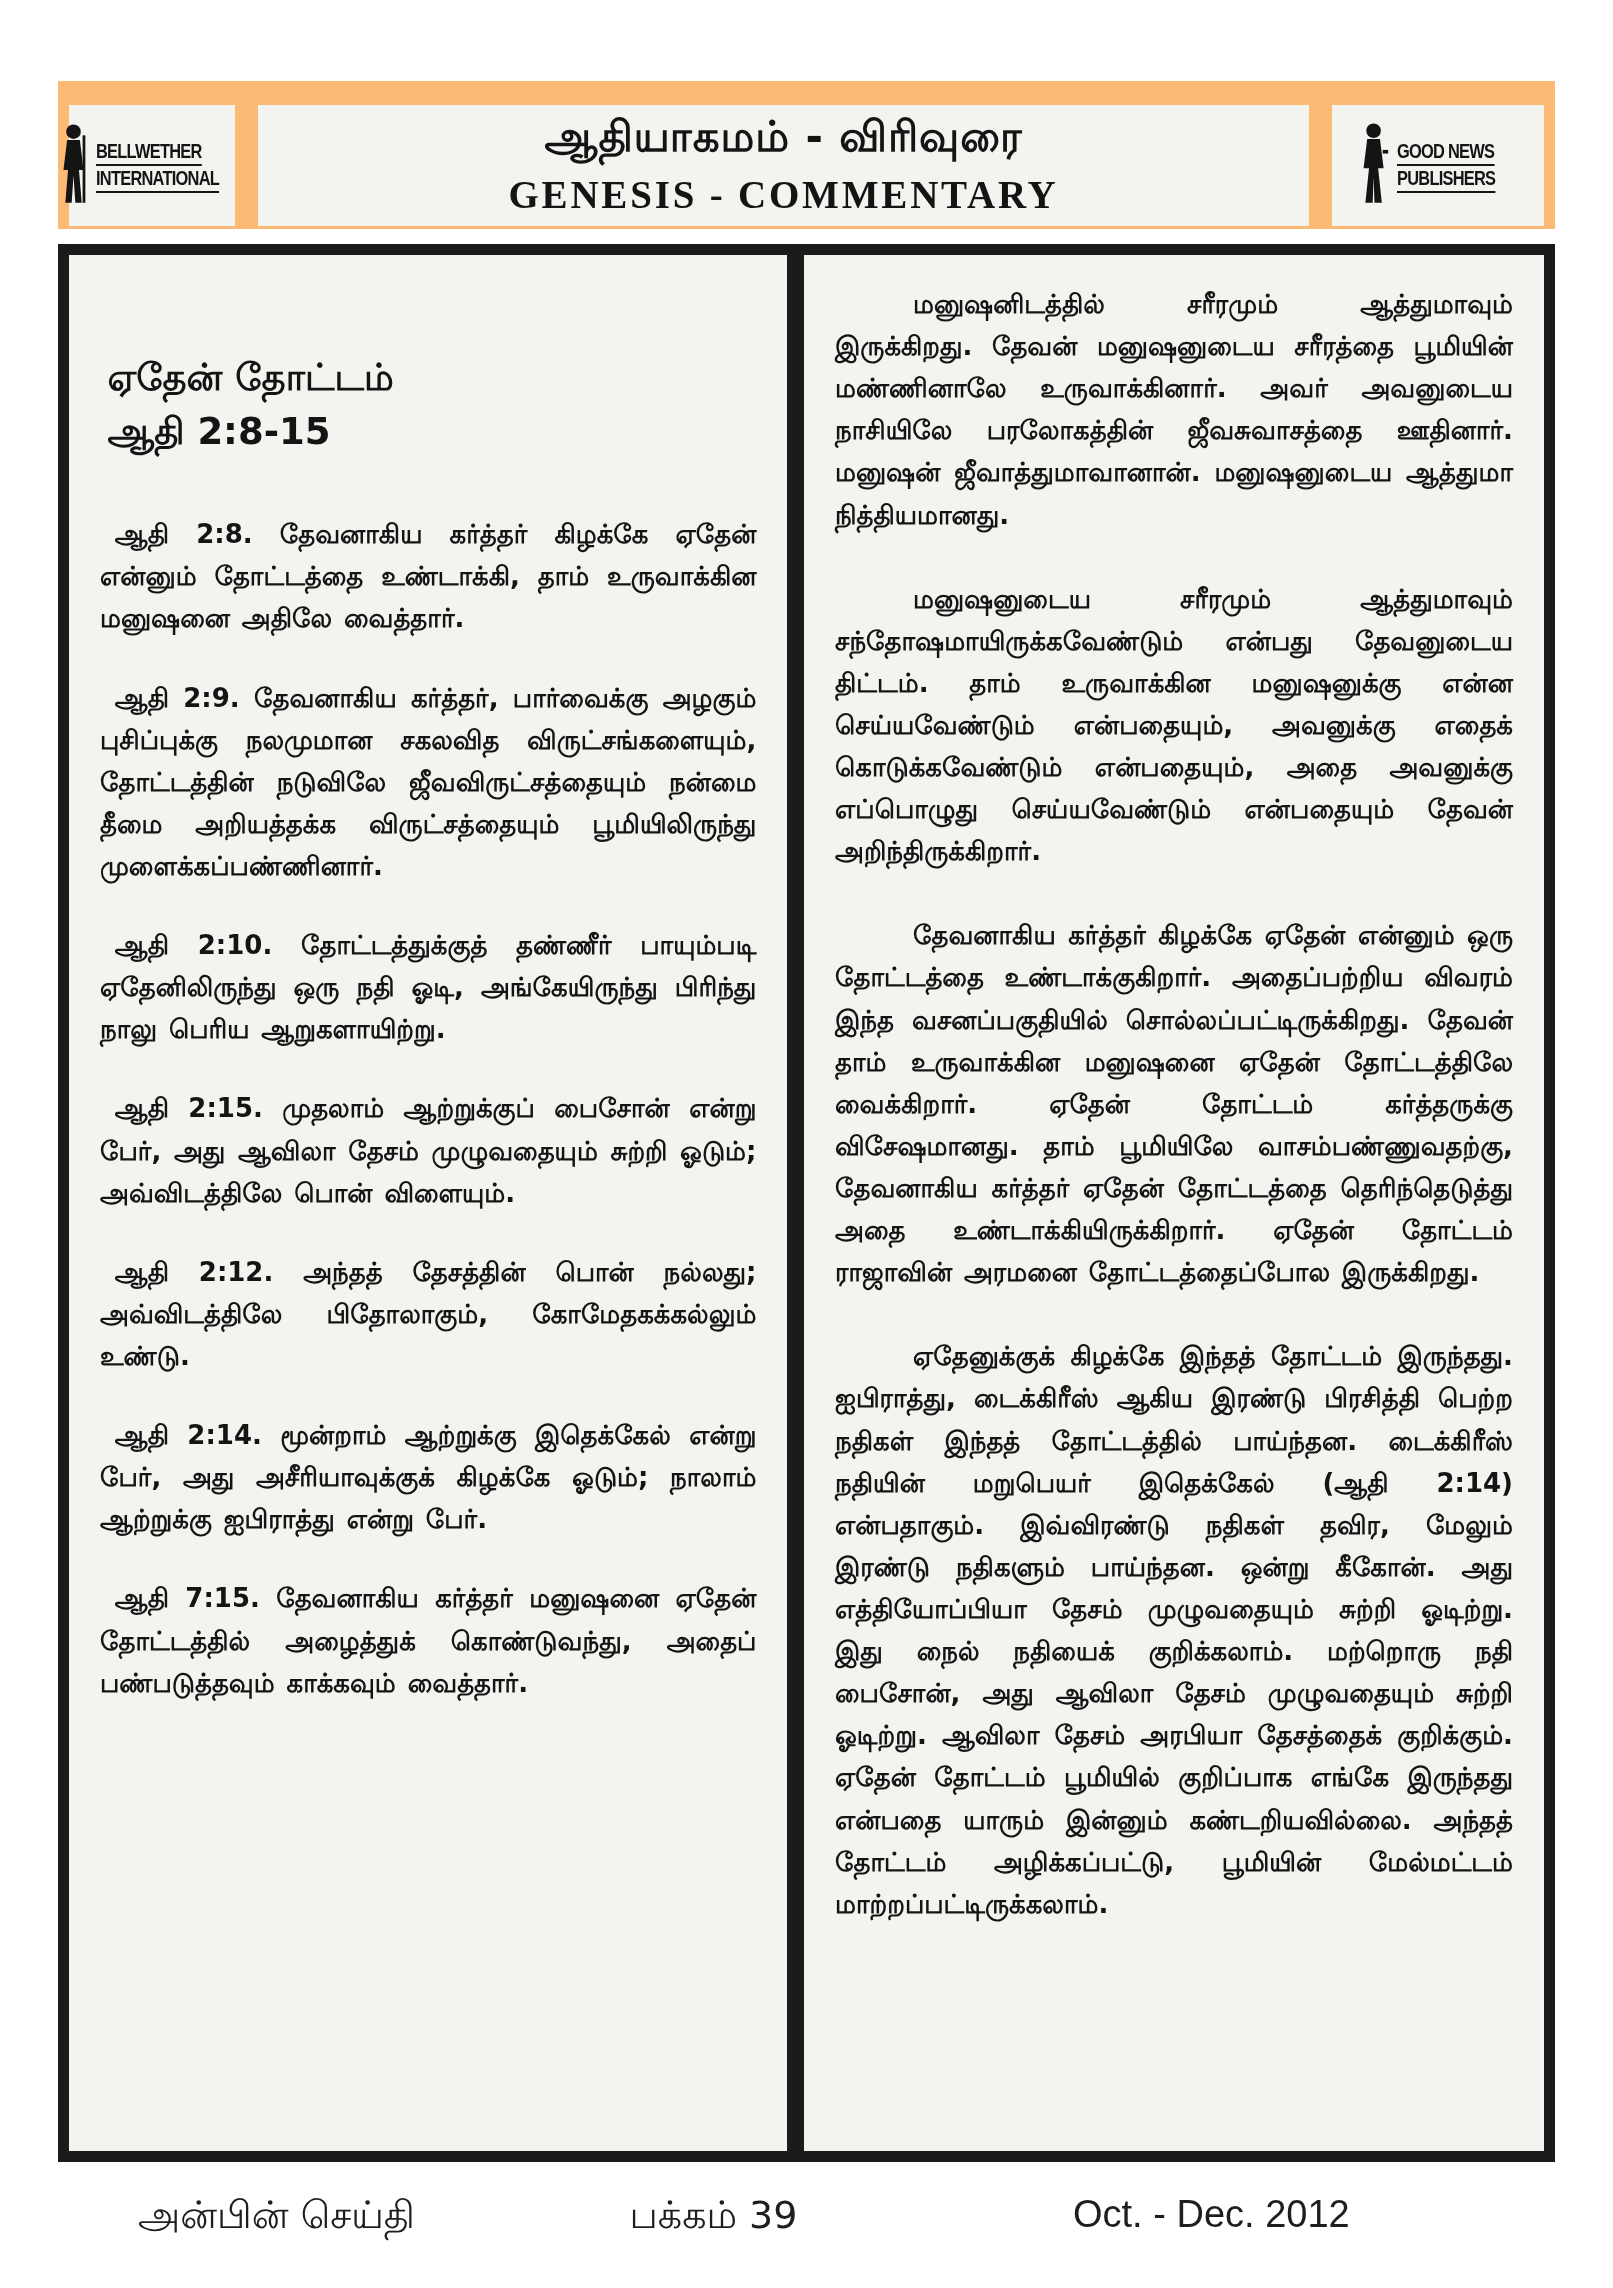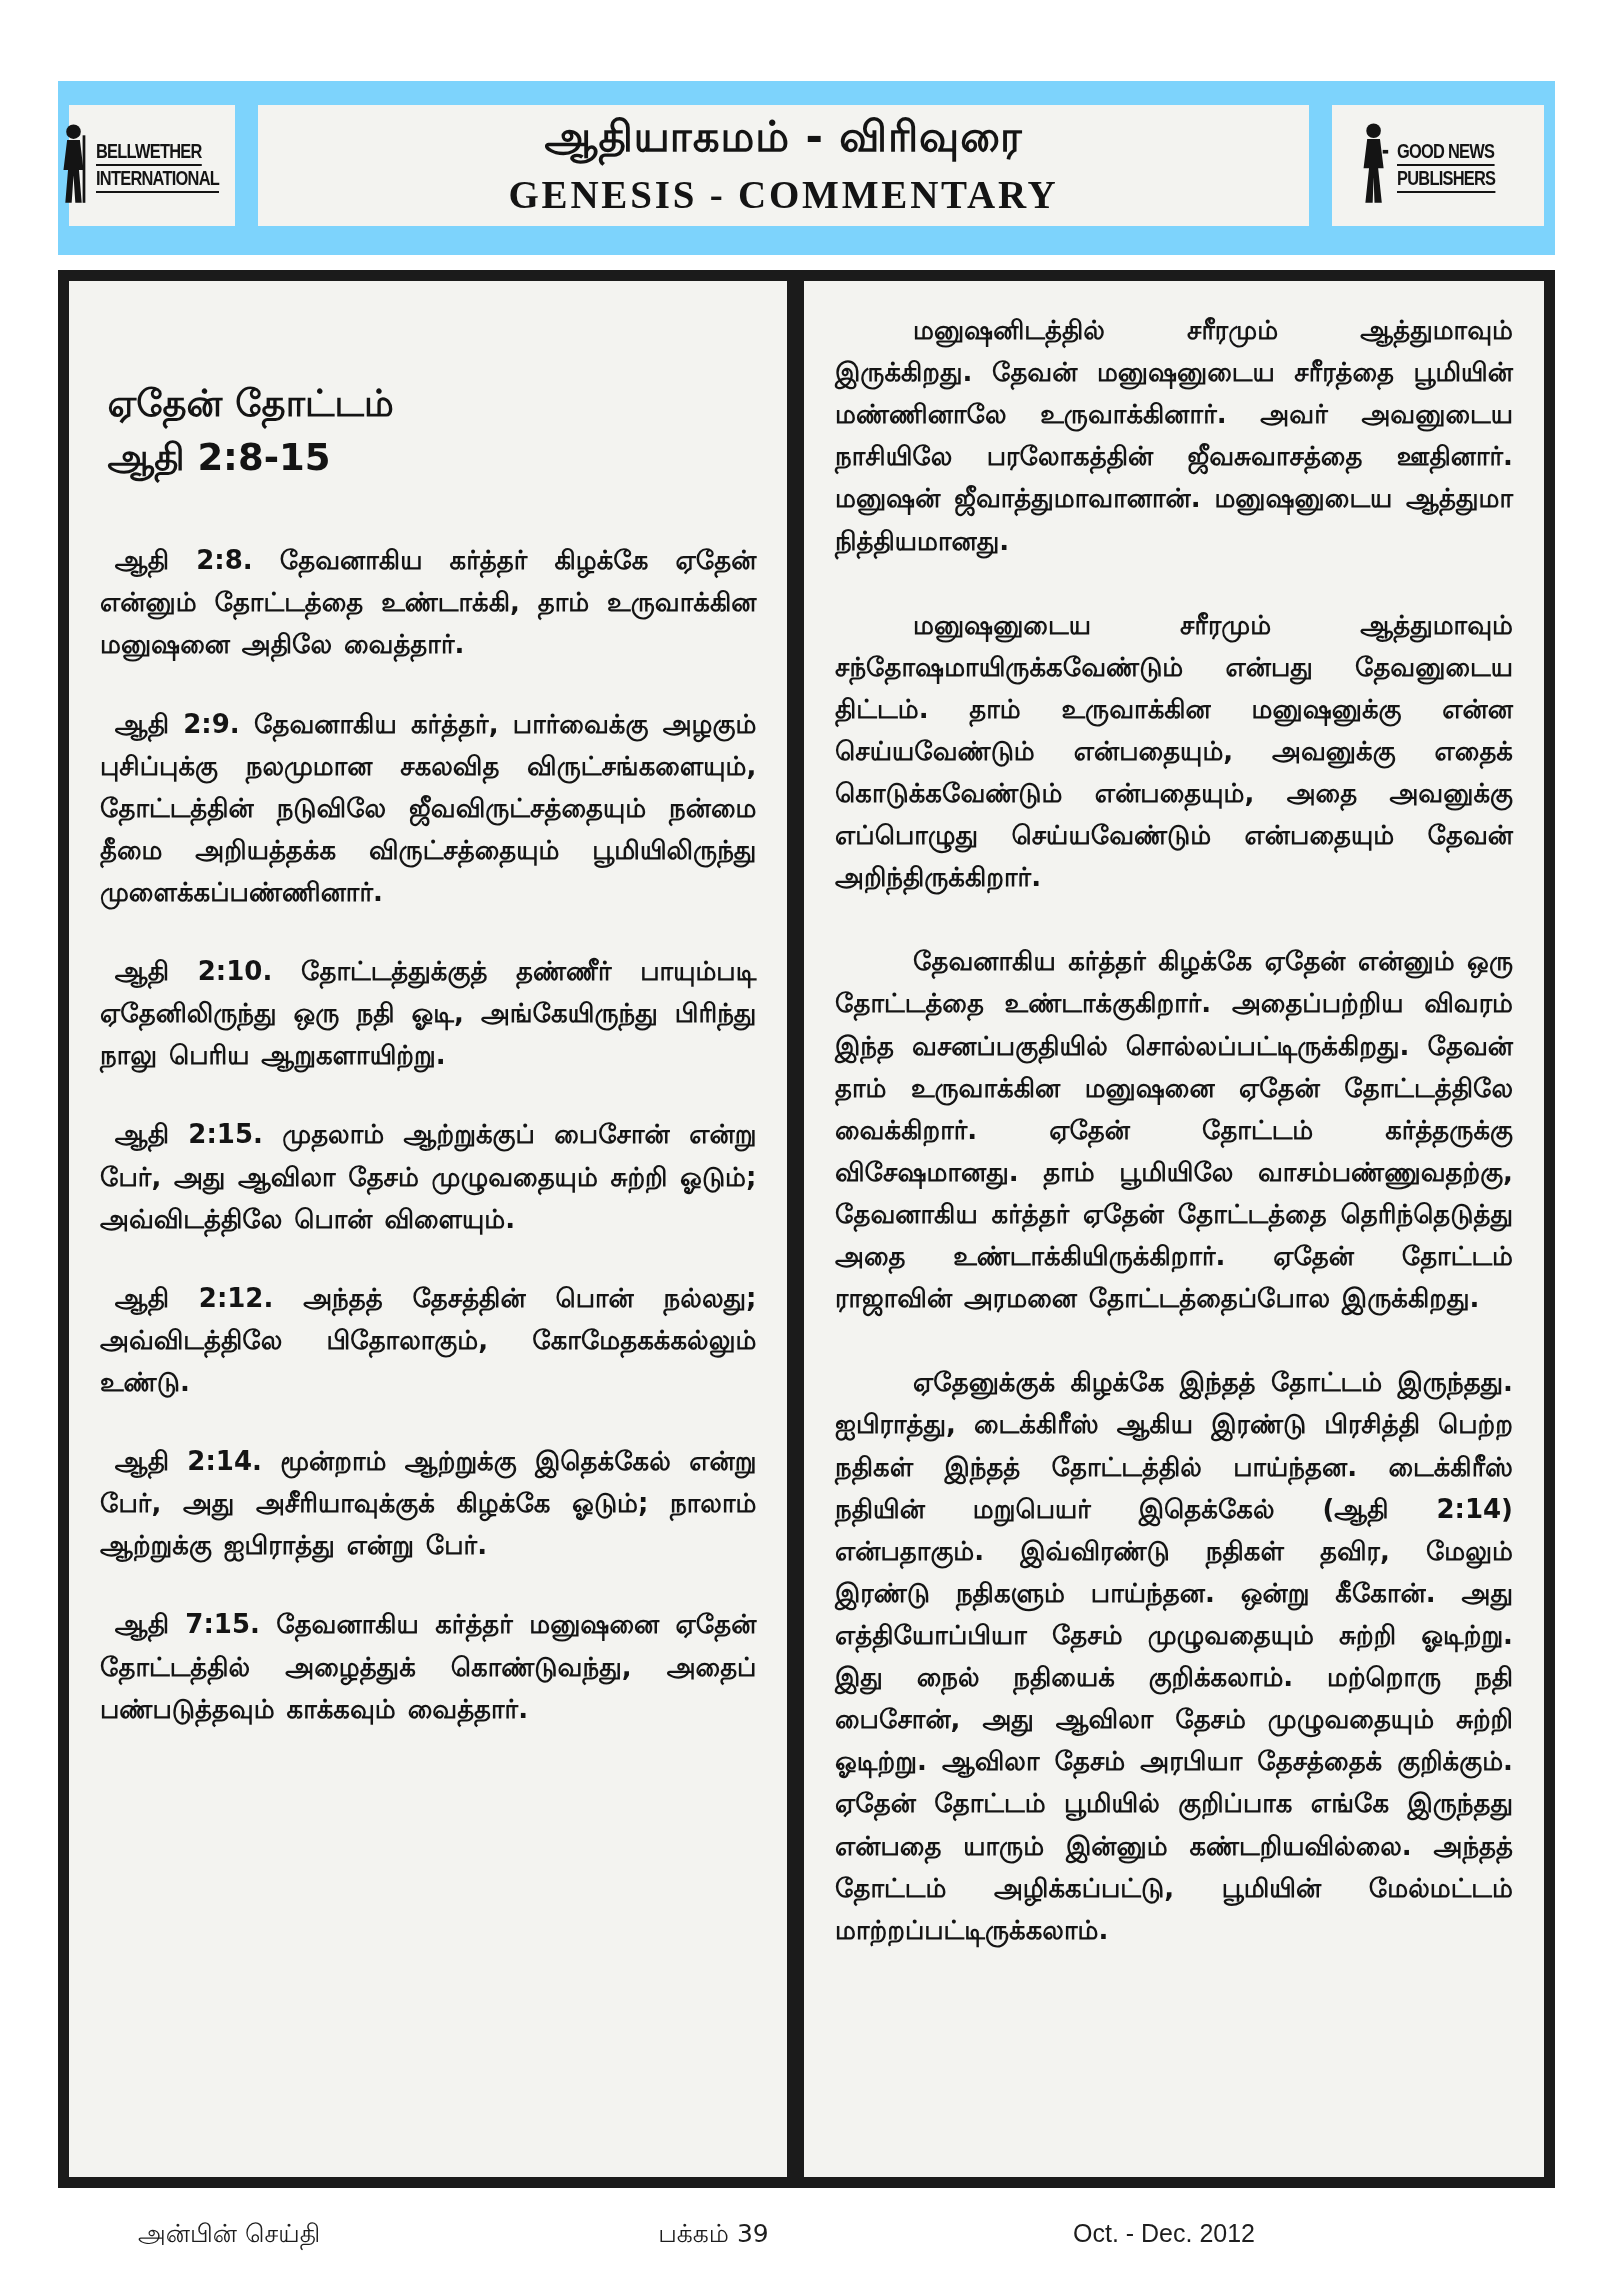--- a/index.html
+++ b/index.html
@@ -7,22 +7,22 @@
     width: 1613px; height: 2289px;
     background: #ffffff;
     font-family: "DejaVu Sans", sans-serif;
     color: #141414;
     position: relative;
   }
   .sheet { position: absolute; left: 58px; top: 81px; width: 1497px; }
 
   
   .header-block {
-    background: #7dd3fc;
-    padding: 24px 11px 29px 11px;
+    background: #fdba74;
+    padding: 24px 11px 3px 11px;
     display: grid;
     grid-template-columns: 166px 1fr 212px;
     column-gap: 23px;
   }
   .panel { background: #f3f3f0; }
   .logo-box {
     display: flex; align-items: center; justify-content: center;
     gap: 7.4px; padding: 9.2px 5.5px;
   }
   .logo-figure { flex: 0 0 auto; }
@@ -70,21 +70,21 @@
     word-spacing: 2.8px;
   }
   .verse-para { text-indent: 14.8px; margin: 0 0 37px 0; }
   .comm-para  { text-indent: 78px; margin: 0 0 42px 0; }
   .right-col-pad { padding-top: 28px; }
 
   
   .footer { position: relative; height: 65px; margin-top: 31px; }
   .footer span {
     position: absolute; top: 0;
-    font-size: 25px; color: #1e1e1e;
+    font-size: 38px; color: #1e1e1e;
   }
   .footer .f-left  { left: 80px; }
   .footer .f-center{ left: 517px; width: 277px; text-align: center; }
   .footer .f-right { left: 1015px; font-family: "Liberation Sans", sans-serif; }
 </style>
 </head>
 <body>
 
 <div class="sheet">
 

